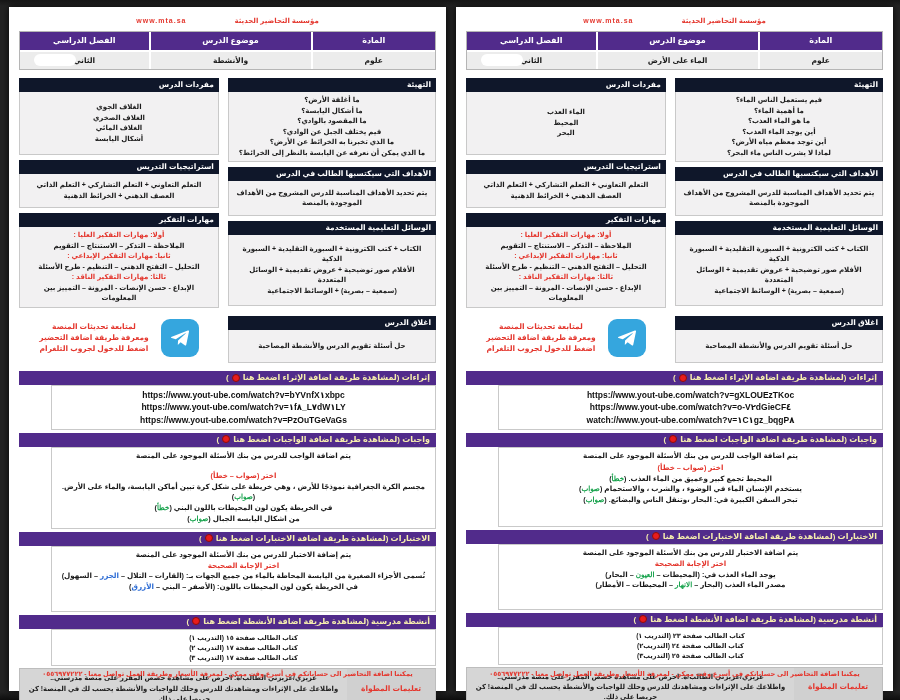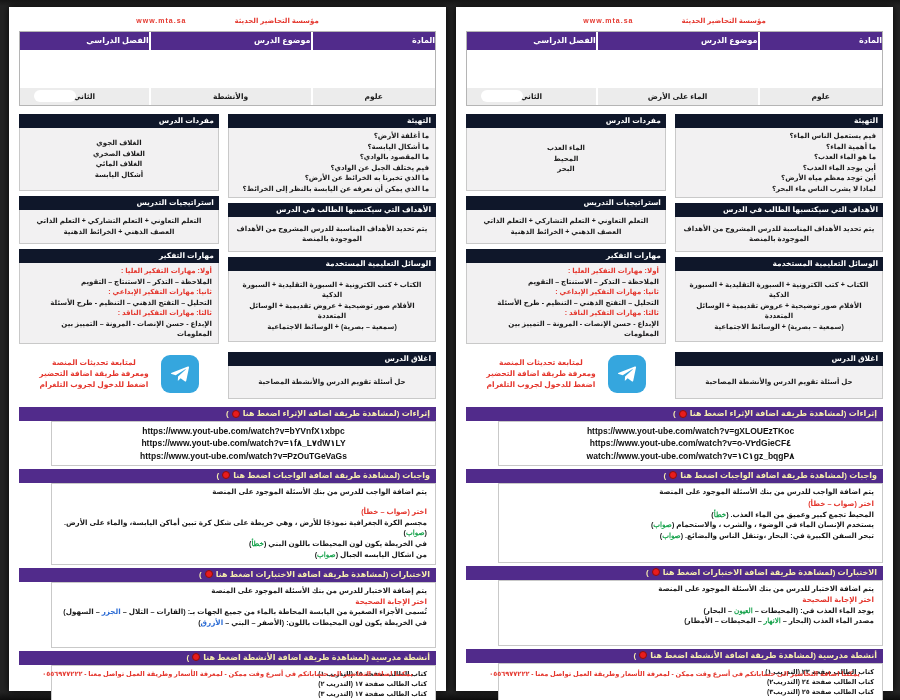--- a/index.html
+++ b/index.html
@@ -8,39 +8,39 @@
   .screen{position:absolute;inset:0;background:linear-gradient(#161616,#232323 6px,#232323 692px,#0d0d0d);}
   .page{position:absolute;top:7px;width:437px;height:684px;background:#ffffff;box-sizing:border-box;
         padding:6px 10px 10px;direction:rtl;box-shadow:0 0 7px rgba(0,0,0,.85);}
   .page--l{left:9px;}
   .page--r{left:456px;}
 
   .brand-row{display:flex;justify-content:center;gap:48px;align-items:center;height:15px;
              color:#e4372e;font-size:7px;font-weight:bold;letter-spacing:1px;}
 
   .itable{display:grid;grid-template-columns:30% 39% 31%;border:1px solid #b5b5b5;margin-top:3px;}
-  .ith{background:#512b8b;color:#fff;font-size:8px;font-weight:bold;
+  .ith{background:#512b8b;color:#fff;font-size:8px;font-weight:bold;text-align:center;
        padding:4px 0 5px;border-left:2px solid #fff;}
   .ith:nth-child(3){border-left:none;}
   .itv{background:#ececec;color:#1a1a1a;font-size:7.5px;font-weight:bold;text-align:center;
-       padding:4px 0;border-left:2px solid #fff;border-top:2px solid #fff;position:relative;margin-top:36px;}
+       padding:4px 0;border-left:2px solid #fff;border-top:2px solid #fff;position:relative;}
   .itv:last-child{border-left:none;}
   .redact{position:absolute;left:14px;top:2px;width:42px;height:12px;background:#fff;border-radius:7px;}
 
   .cols{display:flex;gap:9px;margin-top:8px;}
   .col-main{width:51%;}
   .col-side{width:49%;}
   .bx{margin-bottom:5px;}
   .bx-h{background:#0f172a;color:#fff;font-size:7.5px;font-weight:bold;padding:2px 5px 3px;text-align:right;}
   .bx-b{background:#f2f1f2;border:1px solid #c9c9c9;border-top:none;padding:3px 6px;
         font-size:7px;font-weight:bold;color:#1a1a1a;overflow:hidden;
         display:flex;flex-direction:column;justify-content:center;}
   .ln{line-height:1.5;}
   .t-c{text-align:center;}
-  .t-r{text-align:right;}
+  .t-r{text-align:center;}
   .h-tahia{min-height:58px;justify-content:flex-start;}
   .h-goal{min-height:28px;}
   .h-was{min-height:64px;}
   .h-egh{min-height:26px;}
   .h-muf{min-height:56px;}
   .h-str{min-height:27px;}
   .h-thk{min-height:68px;}
 
   .c-r{color:#e4372e;}
   .c-g{color:#15a24b;font-family:Liberation Serif, serif;}

